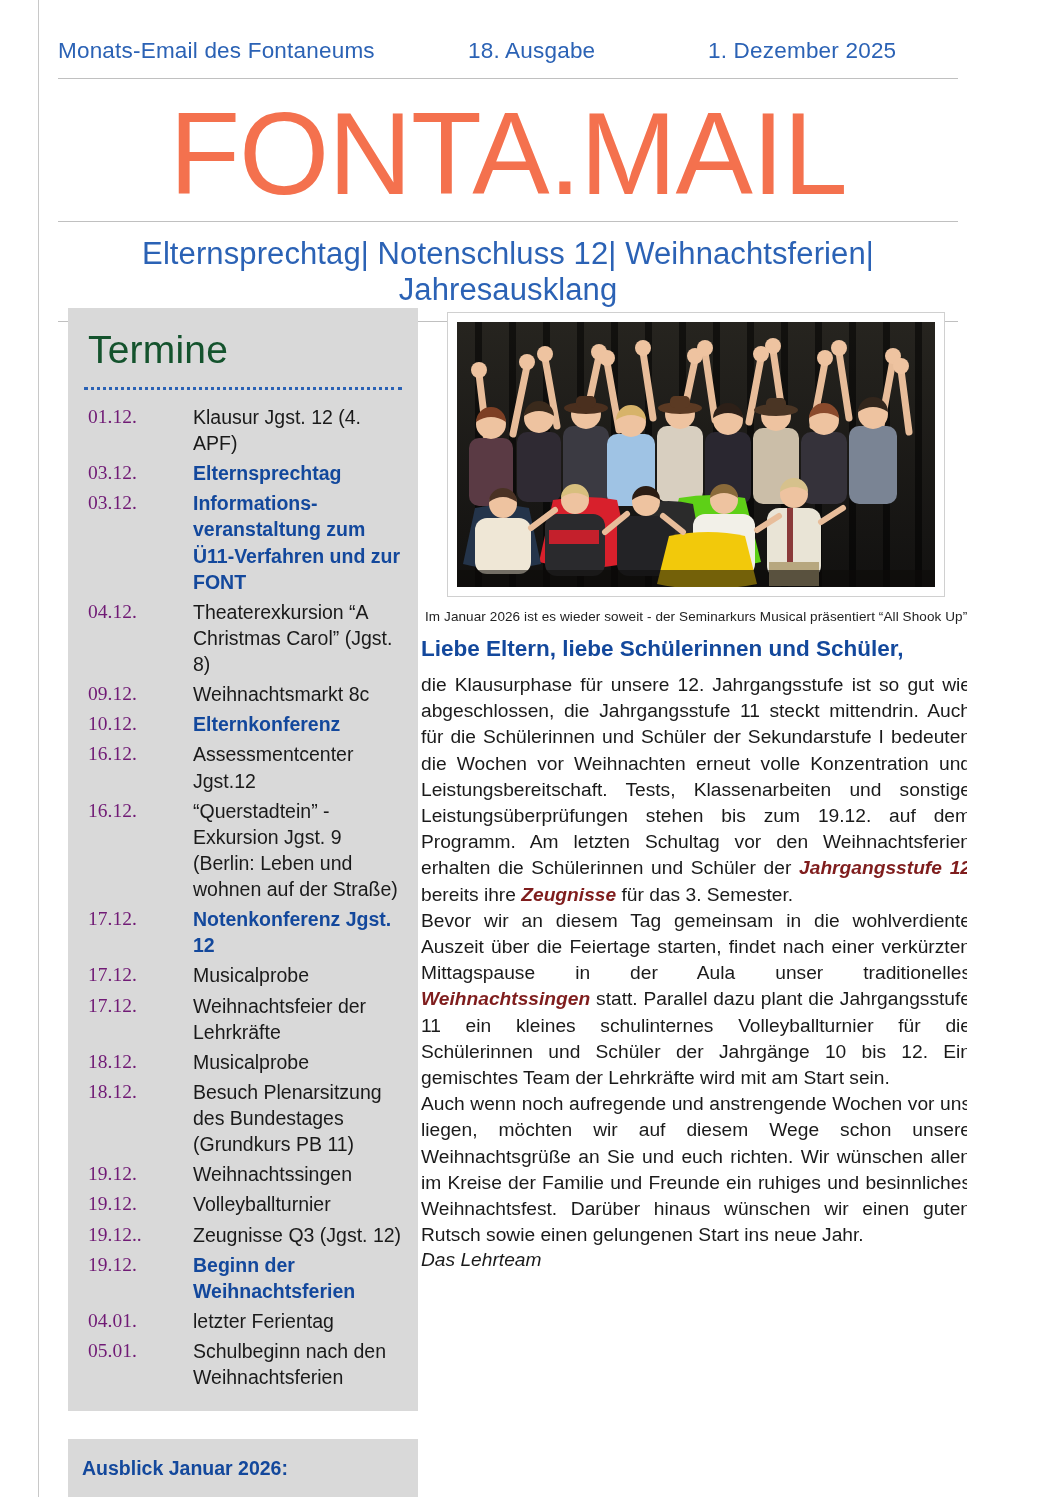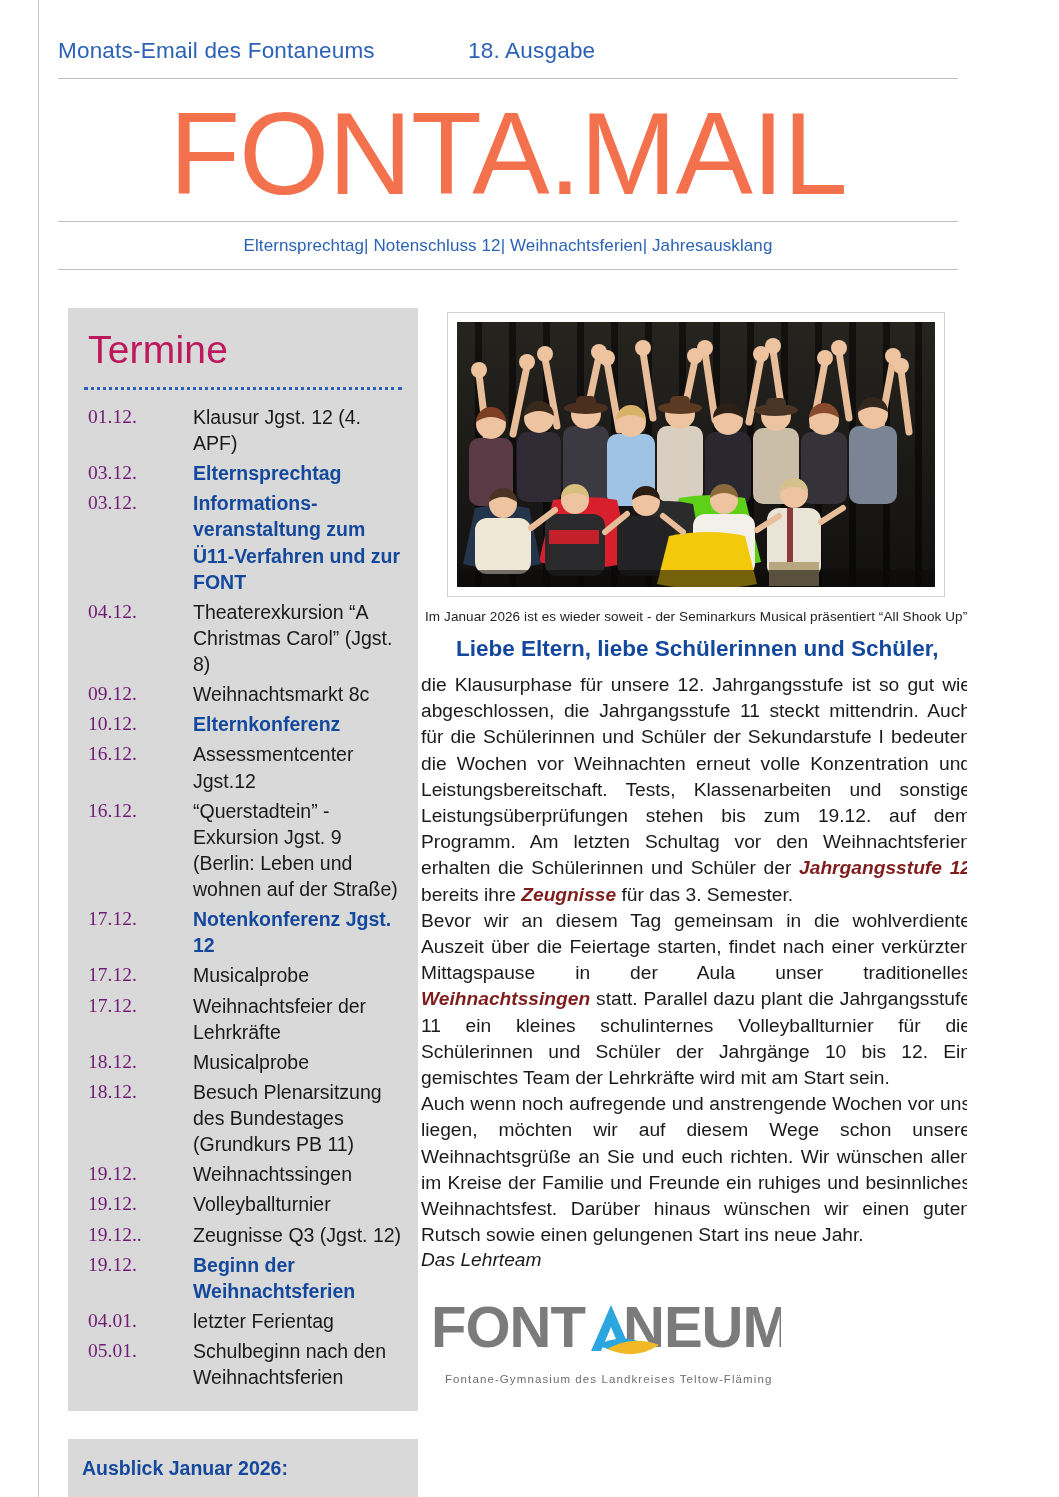--- a/index.html
+++ b/index.html
@@ -63,21 +63,21 @@
     line-height: 1.02;
     font-weight: 400;
     letter-spacing: -1px;
     text-align: center;
     padding: 16px 0 8px 0;
     font-family: "Liberation Sans", sans-serif;
   }
 
   .subhead {
     color: #2b62b5;
-    font-size: 17px;
+    font-size: 31px;
     text-align: center;
     padding: 14px 0 13px 0;
     letter-spacing: .1px;
   }
   .subhead .sep { color: #2b62b5; }
 
   
   .columns {
     position: absolute;
     left: 0;
@@ -92,21 +92,21 @@
     top: 0;
     width: 350px;
   }
   .termine-box {
     background: #d9d9d9;
     padding: 14px 12px 18px 12px;
     box-sizing: border-box;
     width: 350px;
   }
   .termine-title {
-    color: #be185d;
+    color: #14532d;
     font-size: 39px;
     font-weight: 300;
     line-height: 1.05;
     padding: 8px 0 4px 8px;
     letter-spacing: .2px;
   }
   .dotted {
     border-top: 3px dotted #2b62b5;
     margin: 12px 4px 13px 4px;
     height: 0;
@@ -177,21 +177,20 @@
     color: #222;
     padding: 12px 0 0 4px;
     letter-spacing: .1px;
   }
 
   .salut {
     color: #13489c;
     font-weight: bold;
     font-size: 22.5px;
     padding: 12px 0 10px 0;
-    margin-left: 35px;
   }
 
   .body-text {
     font-size: 19.2px;
     line-height: 1.365;
     text-align: justify;
     color: #1a1a1a;
   }
   .body-text p { margin: 0 0 0 0; }
   .body-text .em {
@@ -224,20 +223,21 @@
 
 <div id="page">
 
   <div class="v-rule left"></div>
   <div class="v-rule right"></div>
 
   <div class="masthead">
     <div class="mast-row">
       <span class="m1">Monats-Email des Fontaneums</span>
       <span class="m2">18. Ausgabe</span>
+      <span class="m3">1. Dezember 2025</span>
     </div>
     <div class="mast-rule"></div>
 
     <div class="fontamail">FONTA.MAIL</div>
 
     <div class="mast-rule"></div>
     <div class="subhead">
       <span>Elternsprechtag</span><span class="sep">|</span>
       <span>Notenschluss 12</span><span class="sep">|</span>
       <span>Weihnachtsferien</span><span class="sep">|</span>
@@ -493,26 +493,16 @@
       <div class="salut">Liebe Eltern, liebe Schülerinnen und Schüler,</div>
 
       <div class="body-text" id="body-text">
           <p><span>die Klausurphase für unsere 12. Jahrgangsstufe ist so gut wie abgeschlossen, die Jahrgangsstufe 11 steckt mittendrin. Auch für die Schülerinnen und Schüler der Sekundarstufe I bedeuten die Wochen vor Weihnachten erneut volle Konzentration und Leistungsbereitschaft.  Tests, Klassenarbeiten und sonstige Leistungsüberprüfungen stehen bis zum 19.12. auf dem Programm. Am letzten Schultag vor den Weihnachtsferien erhalten die Schülerinnen und Schüler der </span><span class="em">Jahrgangsstufe 12</span><span> bereits ihre </span><span class="em">Zeugnisse</span><span> für das 3. Semester.</span></p>
           <p><span>Bevor wir an diesem Tag gemeinsam in die wohlverdiente Auszeit über die Feiertage starten, findet nach einer verkürzten Mittagspause in der Aula unser traditionelles </span><span class="em">Weihnachtssingen</span><span> statt. Parallel dazu plant die Jahrgangsstufe 11 ein kleines schulinternes Volleyballturnier für die Schülerinnen und Schüler der Jahrgänge 10 bis 12. Ein gemischtes Team der Lehrkräfte wird mit am Start sein.</span></p>
           <p><span>Auch wenn noch aufregende und anstrengende Wochen vor uns liegen, möchten wir auf diesem Wege schon unsere Weihnachtsgrüße an Sie und euch richten. Wir wünschen allen im Kreise der Familie und Freunde ein ruhiges und besinnliches Weihnachtsfest. Darüber hinaus wünschen wir einen guten Rutsch sowie einen gelungenen Start ins neue Jahr.</span></p>
         </div>
 
       <div class="sign">Das Lehrteam</div>
 
-      <div class="logo-wrap">
-        <svg width="350" height="72" viewBox="0 0 350 72" xmlns="http://www.w3.org/2000/svg" aria-hidden="true">
-          <text x="0" y="54" font-family="Liberation Sans, sans-serif" font-size="58" font-weight="bold" letter-spacing="-1" fill="#7b7b7b">FONT</text>
-          <text x="192" y="54" font-family="Liberation Sans, sans-serif" font-size="58" font-weight="bold" letter-spacing="-1" fill="#7b7b7b">NEUM</text>
-          <path d="M160 58 L180 12 L200 58 L190 58 L180 34 L170 58 Z" fill="#2ba6de"></path>
-          <path d="M166 52 q24 -12 46 -2 q-20 14 -46 2 z" fill="#2ba6de"></path>
-          <path d="M176 56 q26 -14 52 -4 q-24 16 -52 4 z" fill="#f2b927"></path>
-        </svg>
-        <div class="logo-tag">Fontane-Gymnasium des Landkreises Teltow-Fläming</div>
-      </div>
 
     </div>
   </div>
 </div>
 
 </body></html>

